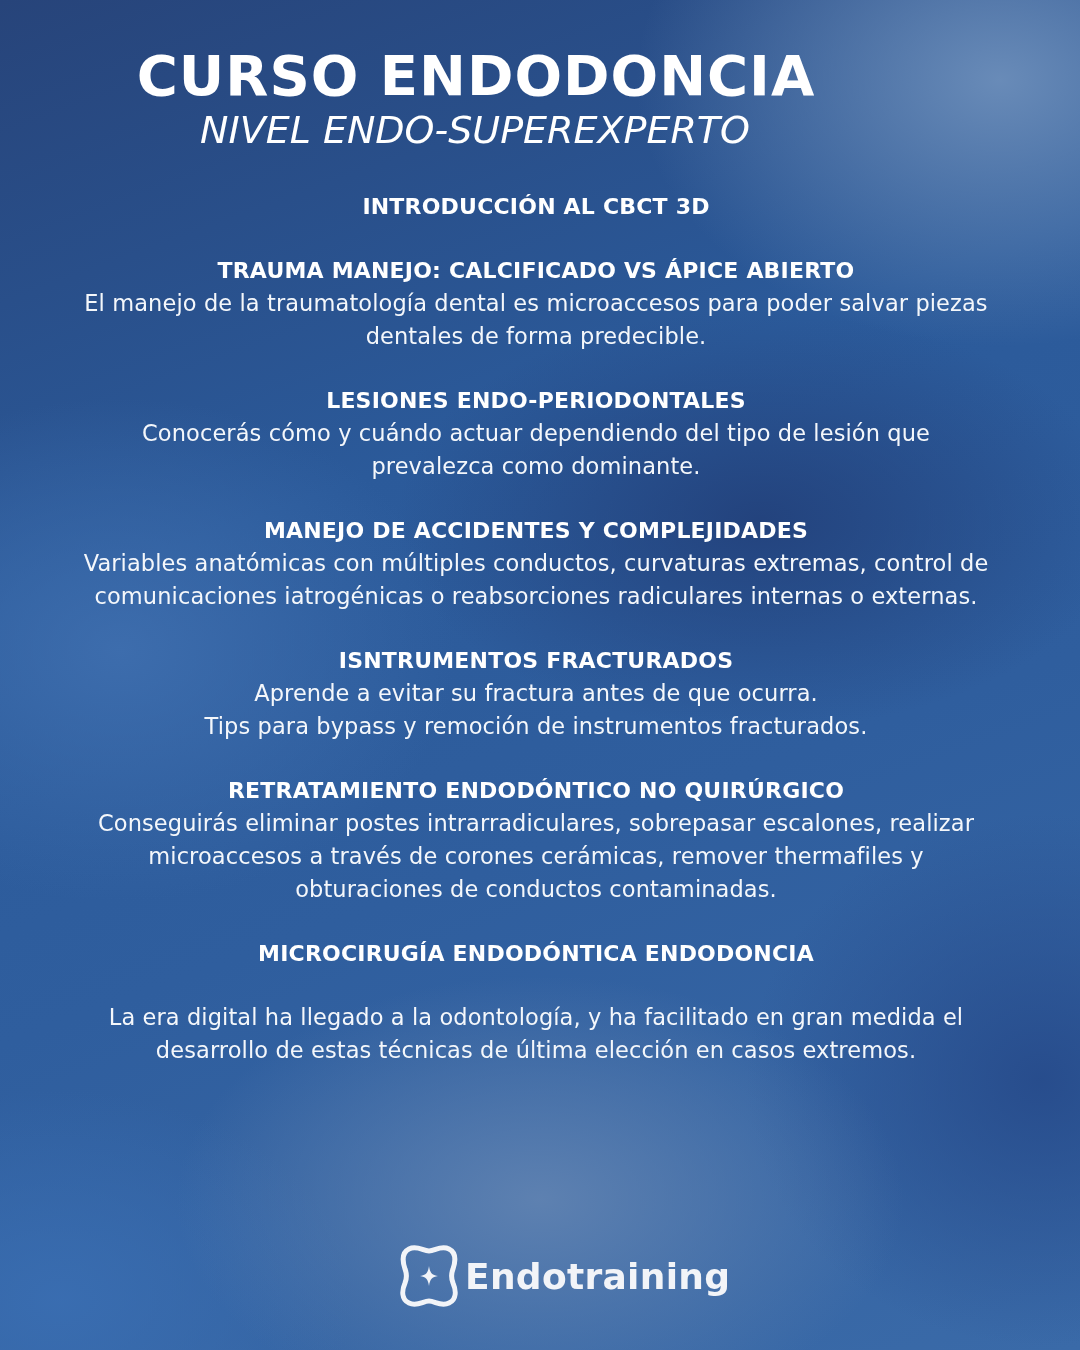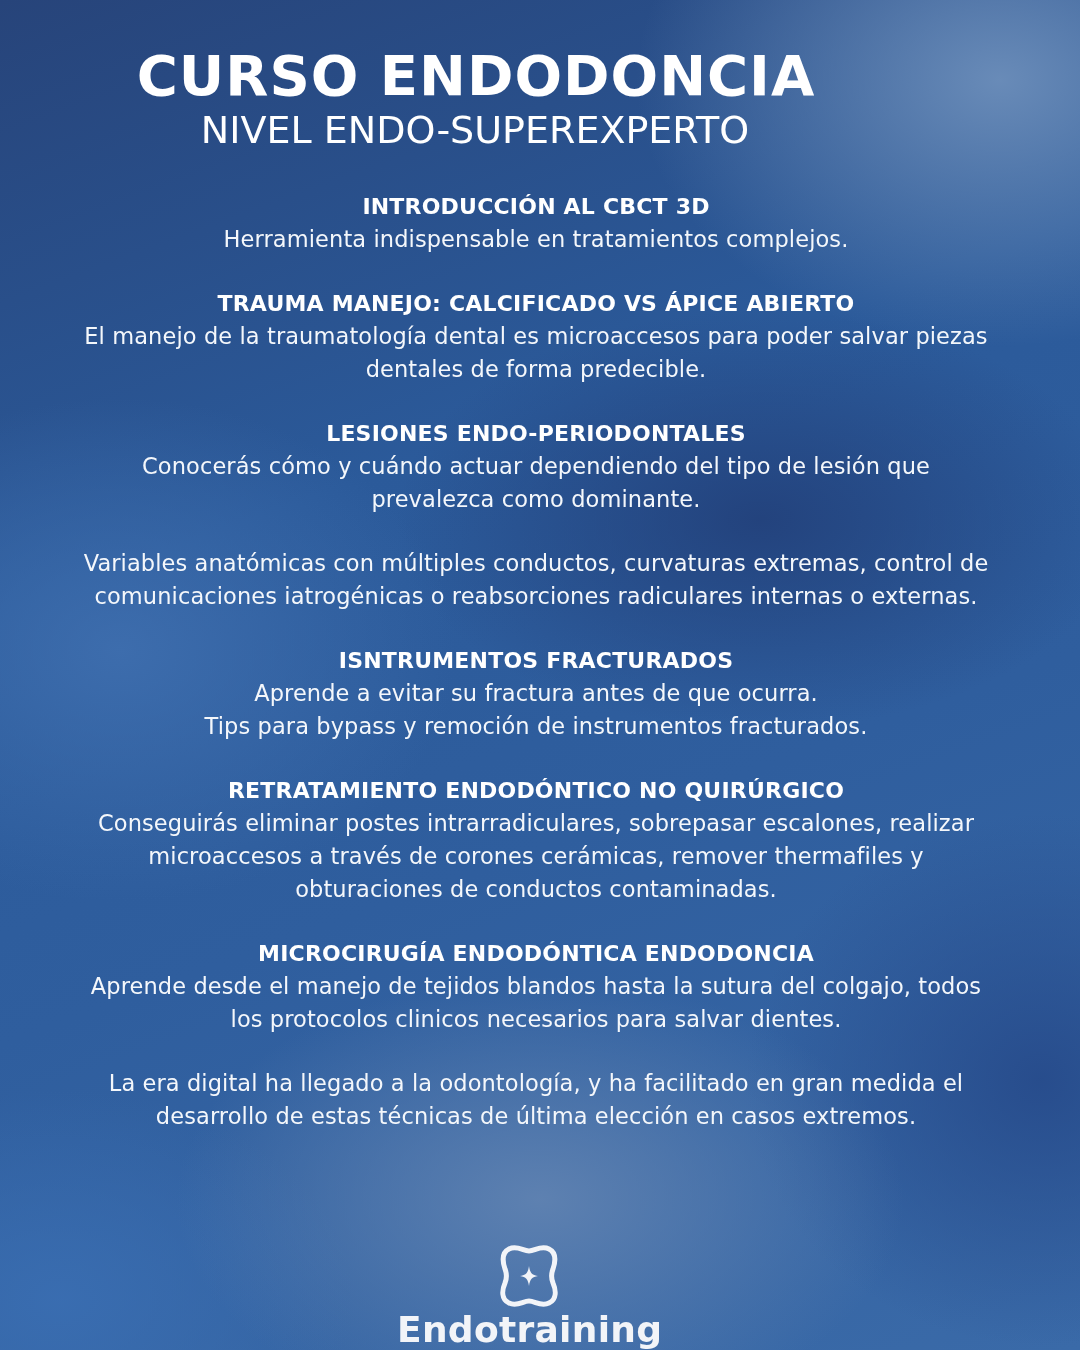--- a/index.html
+++ b/index.html
@@ -17,80 +17,79 @@
         linear-gradient(160deg, #27447a 0%, #2b5a9a 35%, #2f5e9e 60%, #3a6aa8 100%);
     }
     .header { position: absolute; top: 44px; left: 0; width: 950px; text-align: center; }
     .title {
       font-weight: bold; font-size: 56px; letter-spacing: 1px; line-height: 64px;
       margin-left: 2px;
     }
     .subtitle {
       font-size: 38px; line-height: 48px; font-weight: normal; letter-spacing: 0px;
       margin-top: -2px;
+      font-style: italic;
     }
     .sections { position: absolute; top: 190px; left: 66px; width: 940px; }
     .section { margin-bottom: 31px; text-align: center; }
     .sec-title {
       font-weight: bold; font-size: 22px; line-height: 33px; letter-spacing: 0.2px;
     }
     .sec-body {
       font-size: 22.5px; line-height: 33px; letter-spacing: 0.1px;
       white-space: pre-line; color: #f4f7fb;
     }
     .logo {
-      position: absolute; top: 1243px; left: 395px; display: flex; align-items: center; flex-direction: column;
+      position: absolute; top: 1243px; left: 395px; display: flex; align-items: center;
     }
     .logo-mark { width: 68px; height: 66px; }
     .logo-text {
       font-weight: bold; font-size: 36px; color: #f2f4f8; margin-left: 2px; letter-spacing: 0.3px;
     }
   </style>
 </head>
 <body>
 
 <div class="header">
   <div class="title">CURSO ENDODONCIA</div>
   <div class="subtitle">NIVEL ENDO-SUPEREXPERTO</div>
 </div>
 
 <div class="sections">
   <div class="section">
     <div class="sec-title">INTRODUCCIÓN AL CBCT 3D</div>
-    <div class="sec-body">Herramienta indispensable en tratamientos complejos.</div>
   </div>
   <div class="section">
     <div class="sec-title">TRAUMA MANEJO: CALCIFICADO VS ÁPICE ABIERTO</div>
     <div class="sec-body">El manejo de la traumatología dental es microaccesos para poder salvar piezas
 dentales de forma predecible.</div>
   </div>
   <div class="section">
     <div class="sec-title">LESIONES ENDO-PERIODONTALES</div>
     <div class="sec-body">Conocerás cómo y cuándo actuar dependiendo del tipo de lesión que
 prevalezca como dominante.</div>
   </div>
   <div class="section">
+    <div class="sec-title">MANEJO DE ACCIDENTES Y COMPLEJIDADES</div>
     <div class="sec-body">Variables anatómicas con múltiples conductos, curvaturas extremas, control de
 comunicaciones iatrogénicas o reabsorciones radiculares internas o externas.</div>
   </div>
   <div class="section">
     <div class="sec-title">ISNTRUMENTOS FRACTURADOS</div>
     <div class="sec-body">Aprende a evitar su fractura antes de que ocurra.
 Tips para bypass y remoción de instrumentos fracturados.</div>
   </div>
   <div class="section">
     <div class="sec-title">RETRATAMIENTO ENDODÓNTICO NO QUIRÚRGICO</div>
     <div class="sec-body">Conseguirás eliminar postes intrarradiculares, sobrepasar escalones, realizar
 microaccesos a través de corones cerámicas, remover thermafiles y
 obturaciones de conductos contaminadas.</div>
   </div>
   <div class="section">
     <div class="sec-title">MICROCIRUGÍA ENDODÓNTICA ENDODONCIA</div>
-    <div class="sec-body">Aprende desde el manejo de tejidos blandos hasta la sutura del colgajo, todos
-los protocolos clinicos necesarios para salvar dientes.</div>
   </div>
   <div class="section">
     <div class="sec-body">La era digital ha llegado a la odontología, y ha facilitado en gran medida el
 desarrollo de estas técnicas de última elección en casos extremos.</div>
   </div>
 </div>
 
 <div class="logo">
   <svg class="logo-mark" viewBox="0 0 68 66">
     <path d="M14 6 C22 2, 28 8, 34 8 C40 8, 46 2, 54 6 C62 10, 60 20, 58 26 C56 31, 56 35, 58 40 C61 47, 62 56, 54 60 C46 64, 40 58, 34 58 C28 58, 22 64, 14 60 C6 56, 7 47, 10 40 C12 35, 12 31, 10 26 C8 20, 6 10, 14 6 Z" fill="none" stroke="#f2f4f8" stroke-width="5" stroke-linejoin="round"></path>

